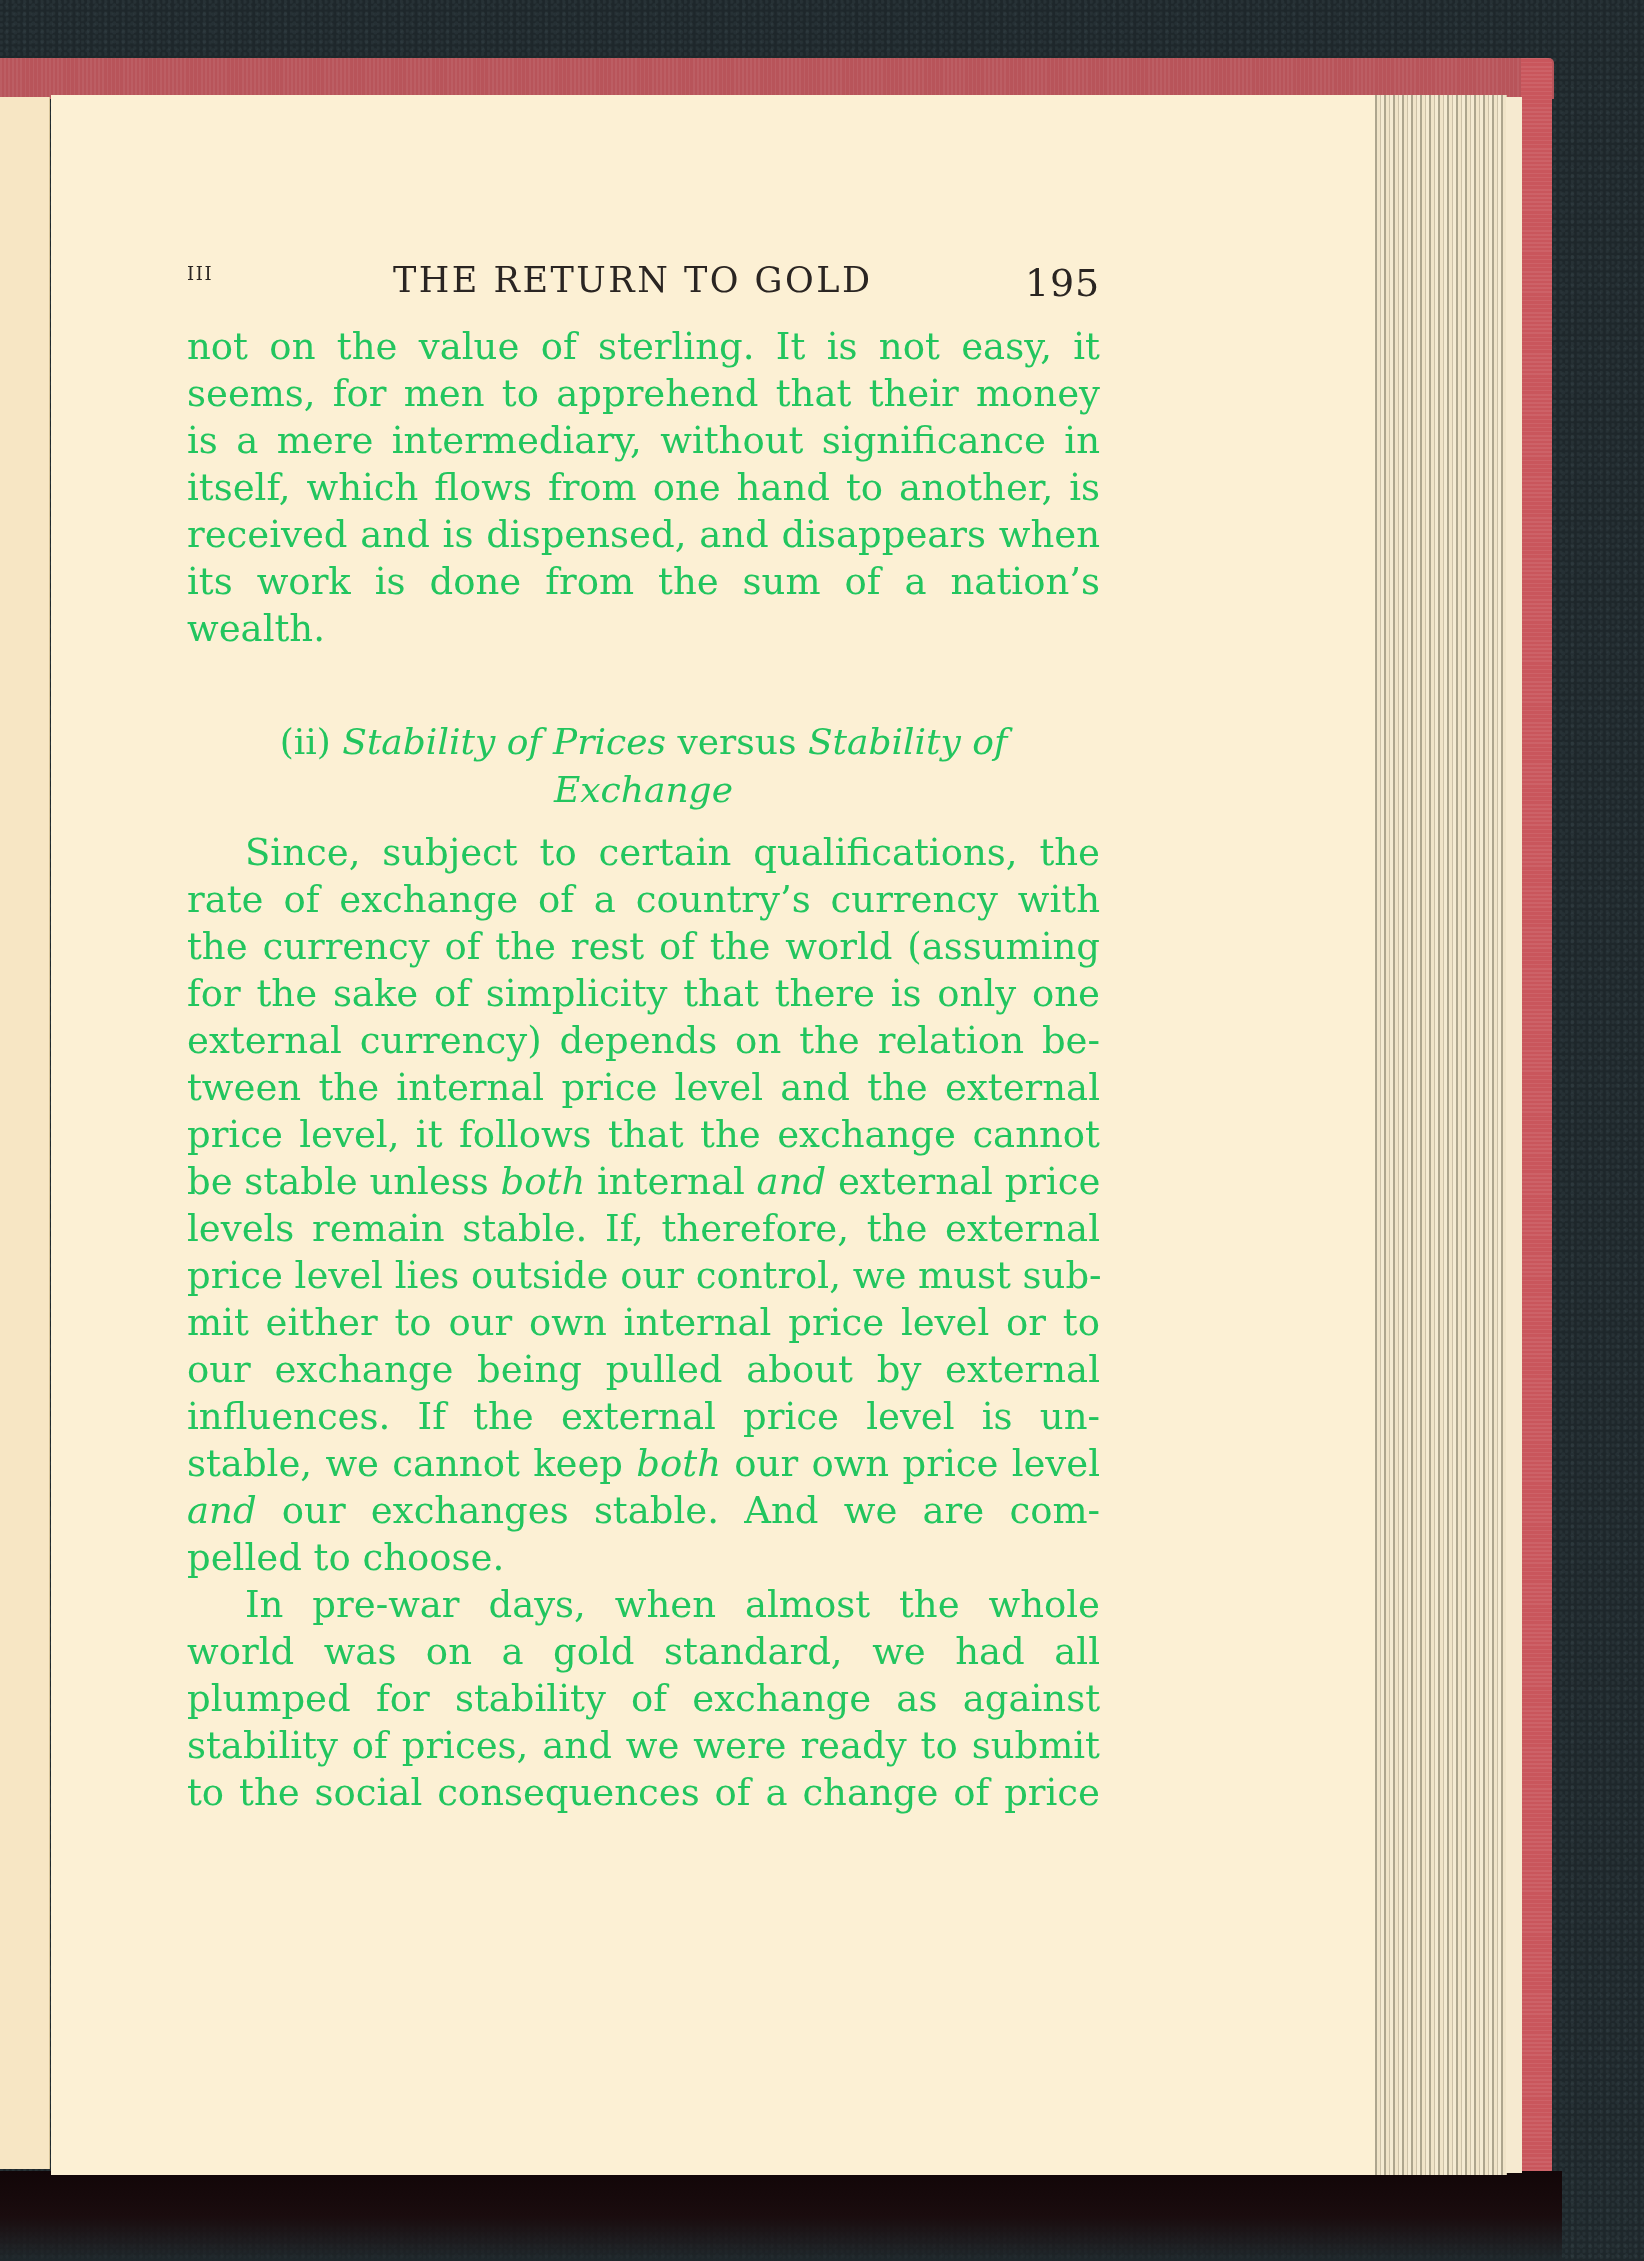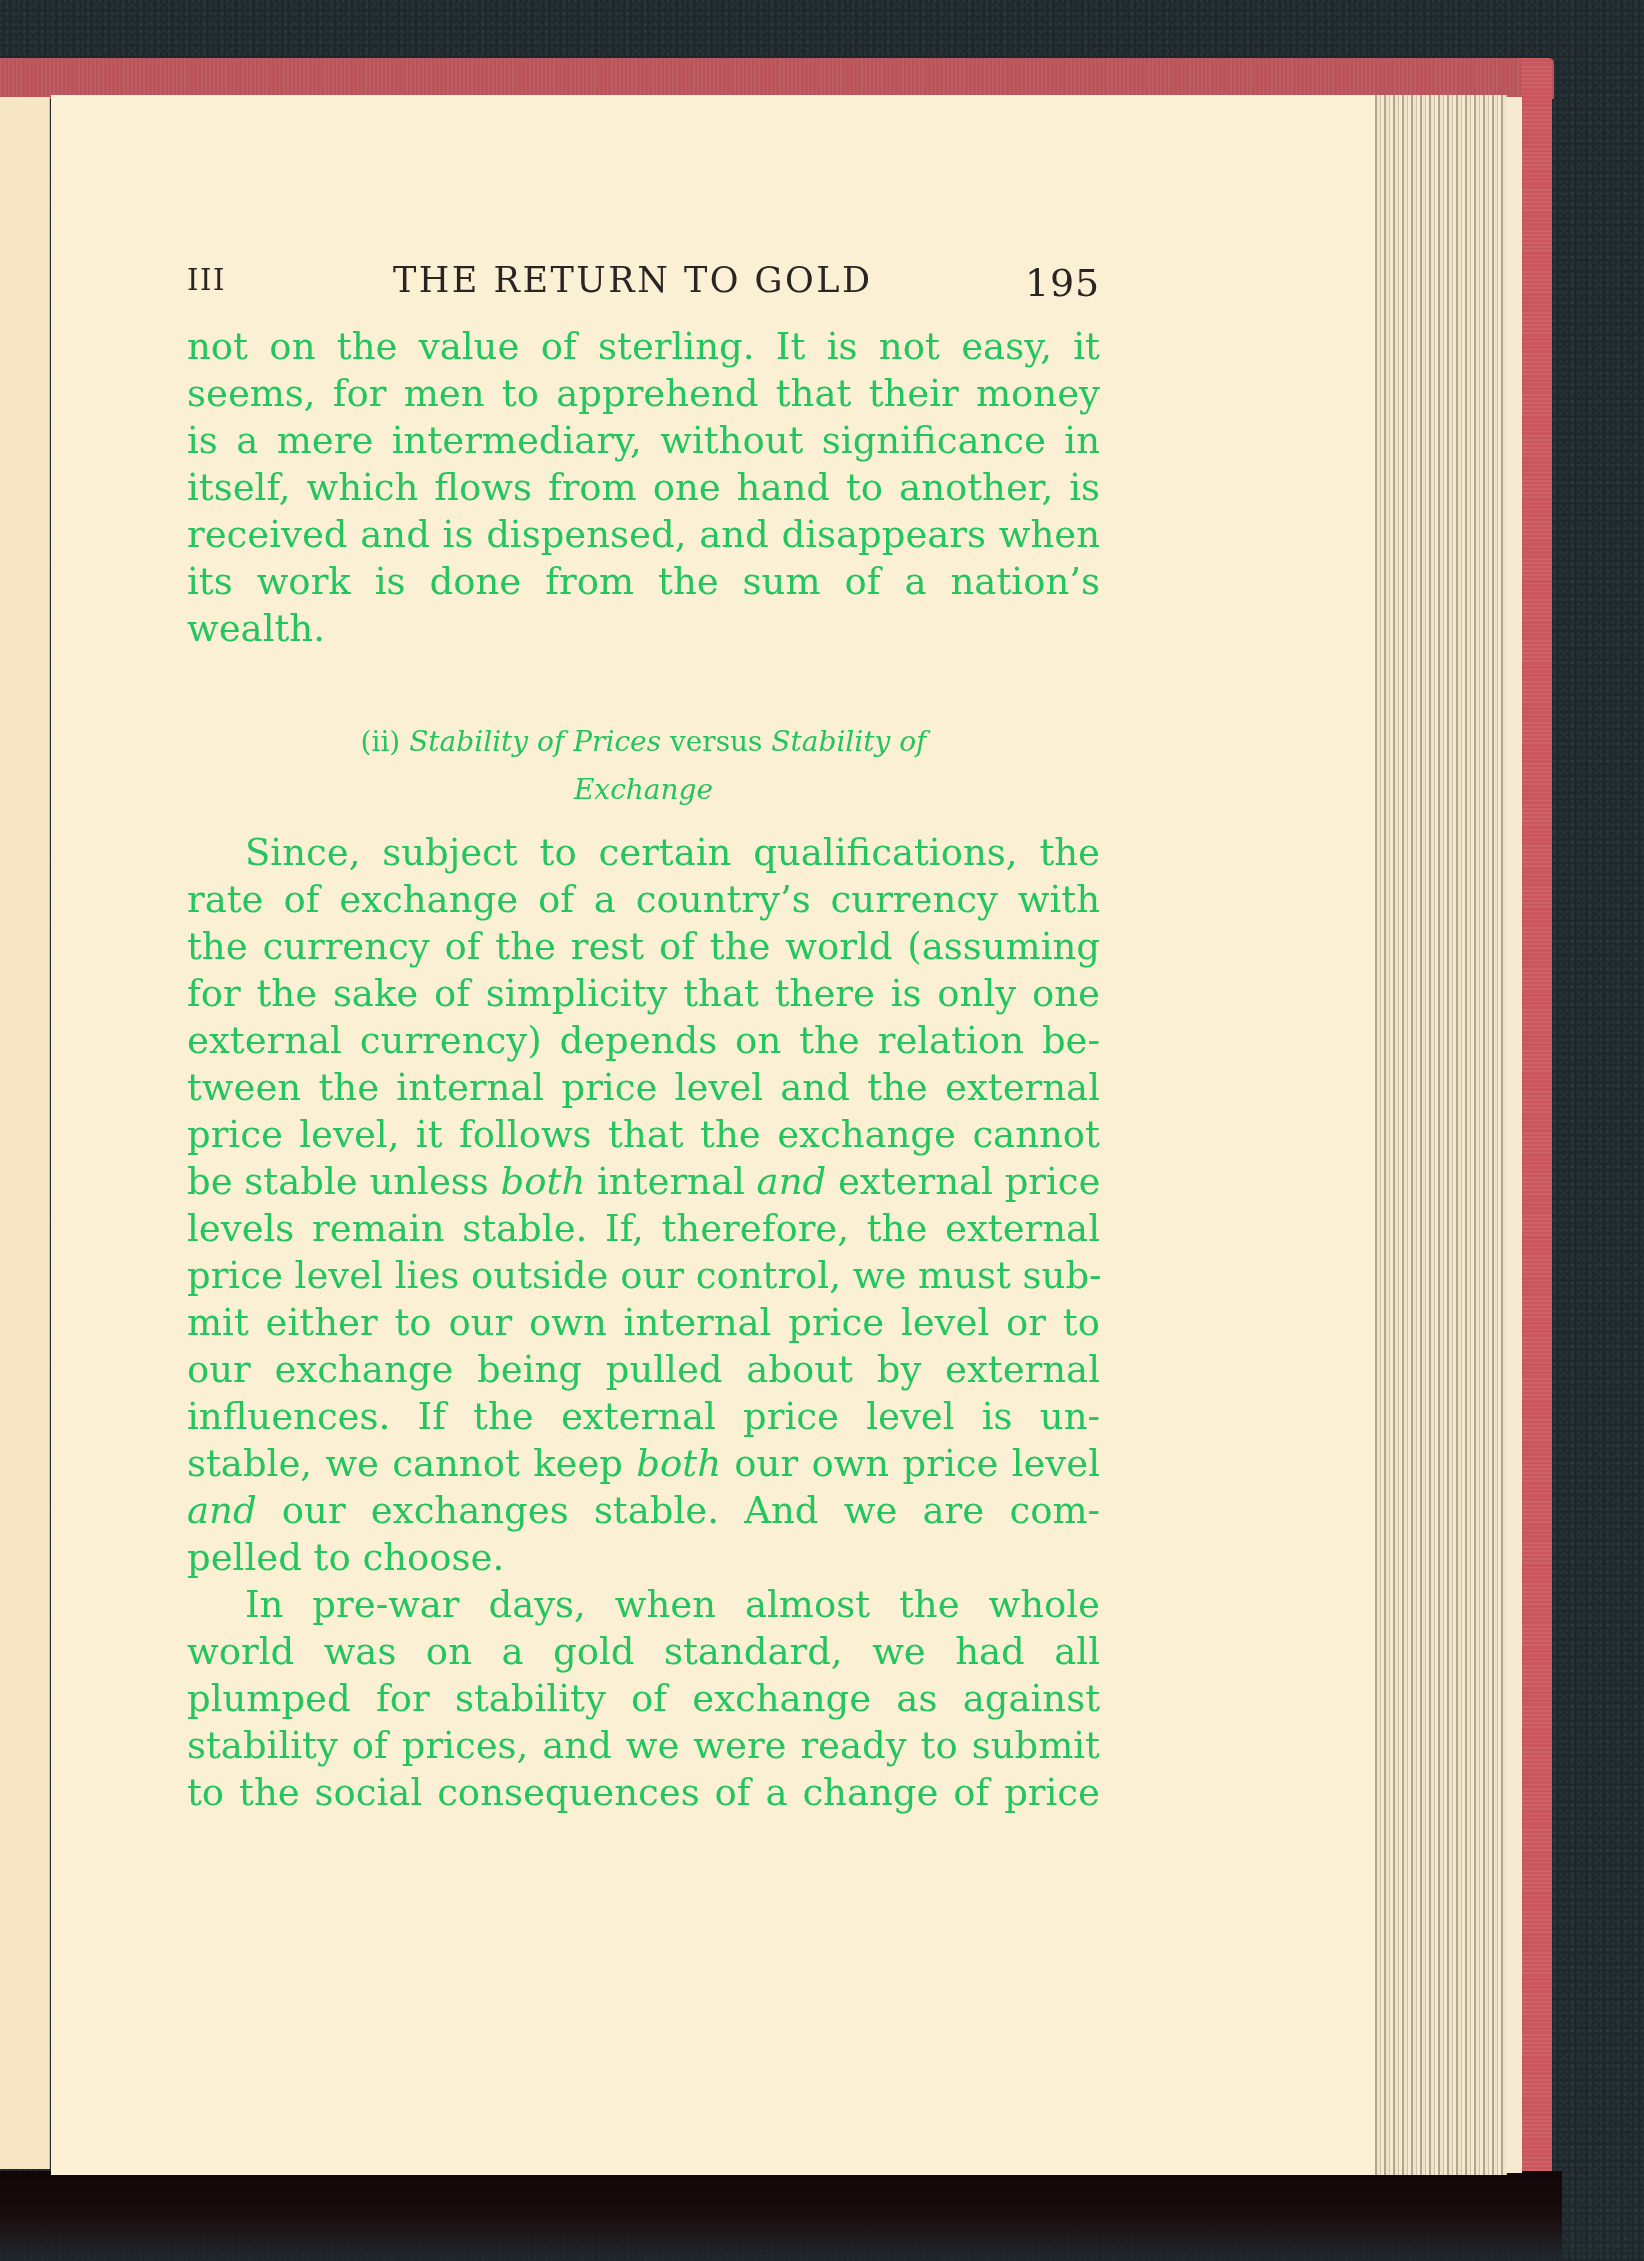--- a/index.html
+++ b/index.html
@@ -46,41 +46,41 @@
     }
     .page-edge-outer {
       position: absolute; left: 1506px; top: 97px; width: 16.4px; height: 2076px;
       background: #f6ead0;
     }
     .running-head {
       position: absolute; left: 187px; top: 251px; width: 913px; height: 49px;
       color: #2a2522;
     }
     .rh-chapter {
-      position: absolute; left: 0; top: 11.5px; font-size: 29px; letter-spacing: 1.6px;
+      position: absolute; left: 0; top: 11.5px; font-size: 18px; letter-spacing: 1.6px;
       font-variant: small-caps;
     }
     .rh-title {
       position: absolute; left: 206px; top: 9px; font-size: 35px; letter-spacing: 2.5px;
     }
     .rh-page {
       position: absolute; right: 0; top: 10px; font-size: 38px; letter-spacing: 0.8px;
     }
     .text-block {
       position: absolute; left: 187px; top: 323px; width: 913px;
       color: #22c55e; font-size: 37px; line-height: 47px;
     }
     .line {
       display: block; white-space: nowrap; text-align: justify; text-align-last: justify;
       height: 47px;
     }
     .line.last { text-align-last: left; }
     .line.indent { padding-left: 58px; }
     .heading {
-      text-align: center; font-size: 28px; line-height: 48px;
+      text-align: center; font-size: 36px; line-height: 48px;
       margin: 66px 0 15px 0;
     }
     .heading .em, .line .em { font-style: italic; }
   </style>
 </head>
 <body>
 
 <div class="cover-top"></div>
 <div class="cover-right"></div>
 <div class="bottom-shadow"></div>

